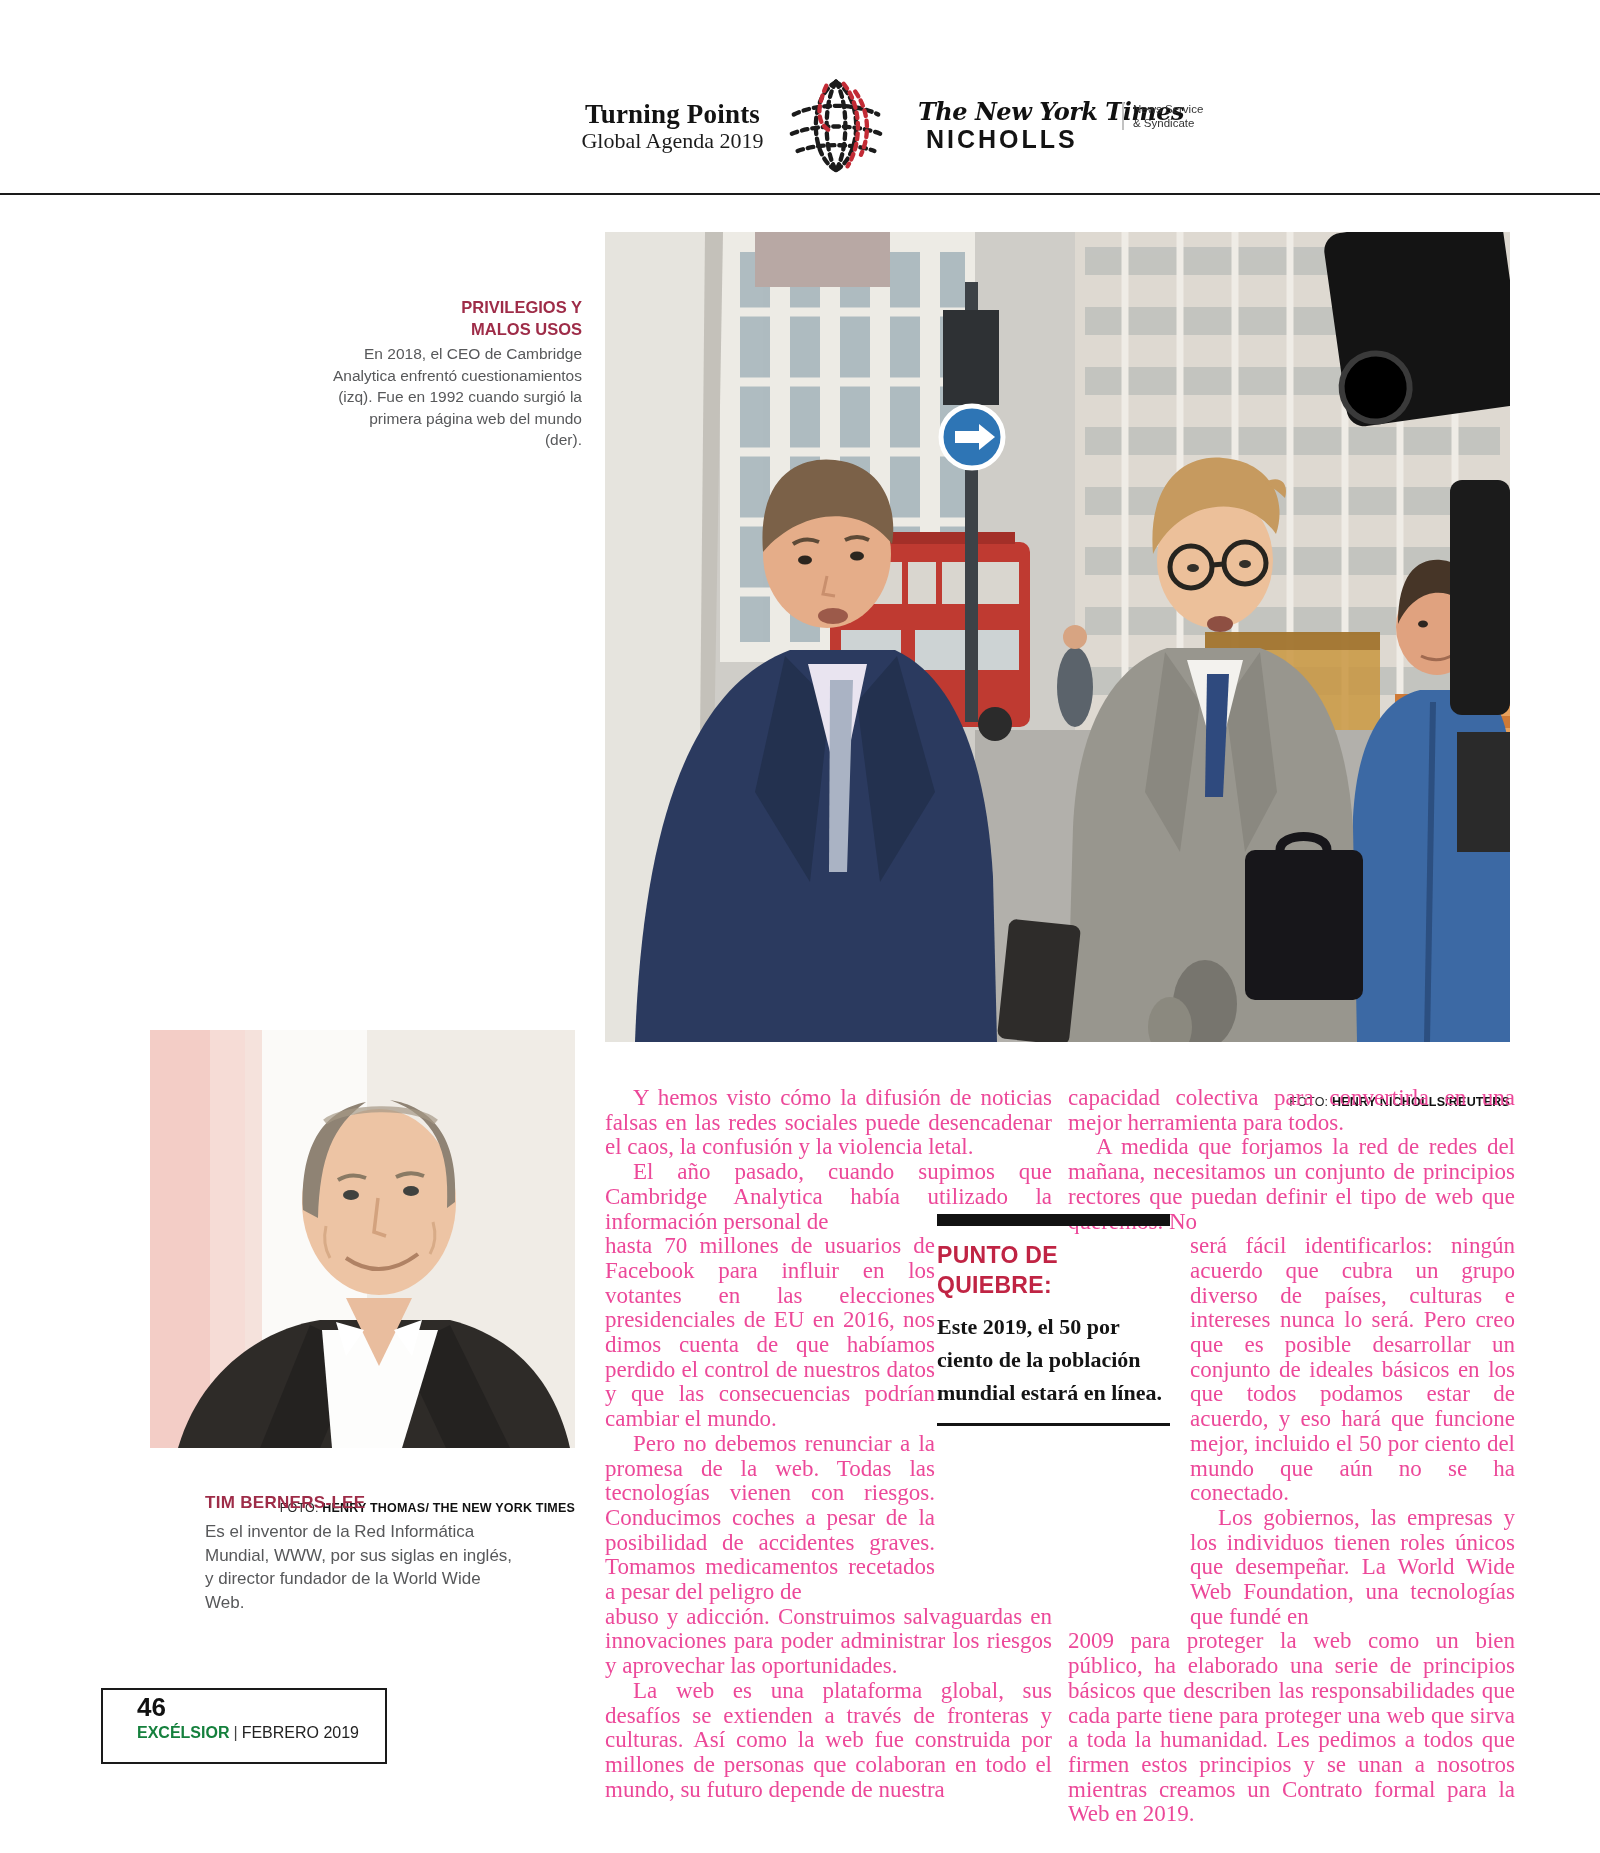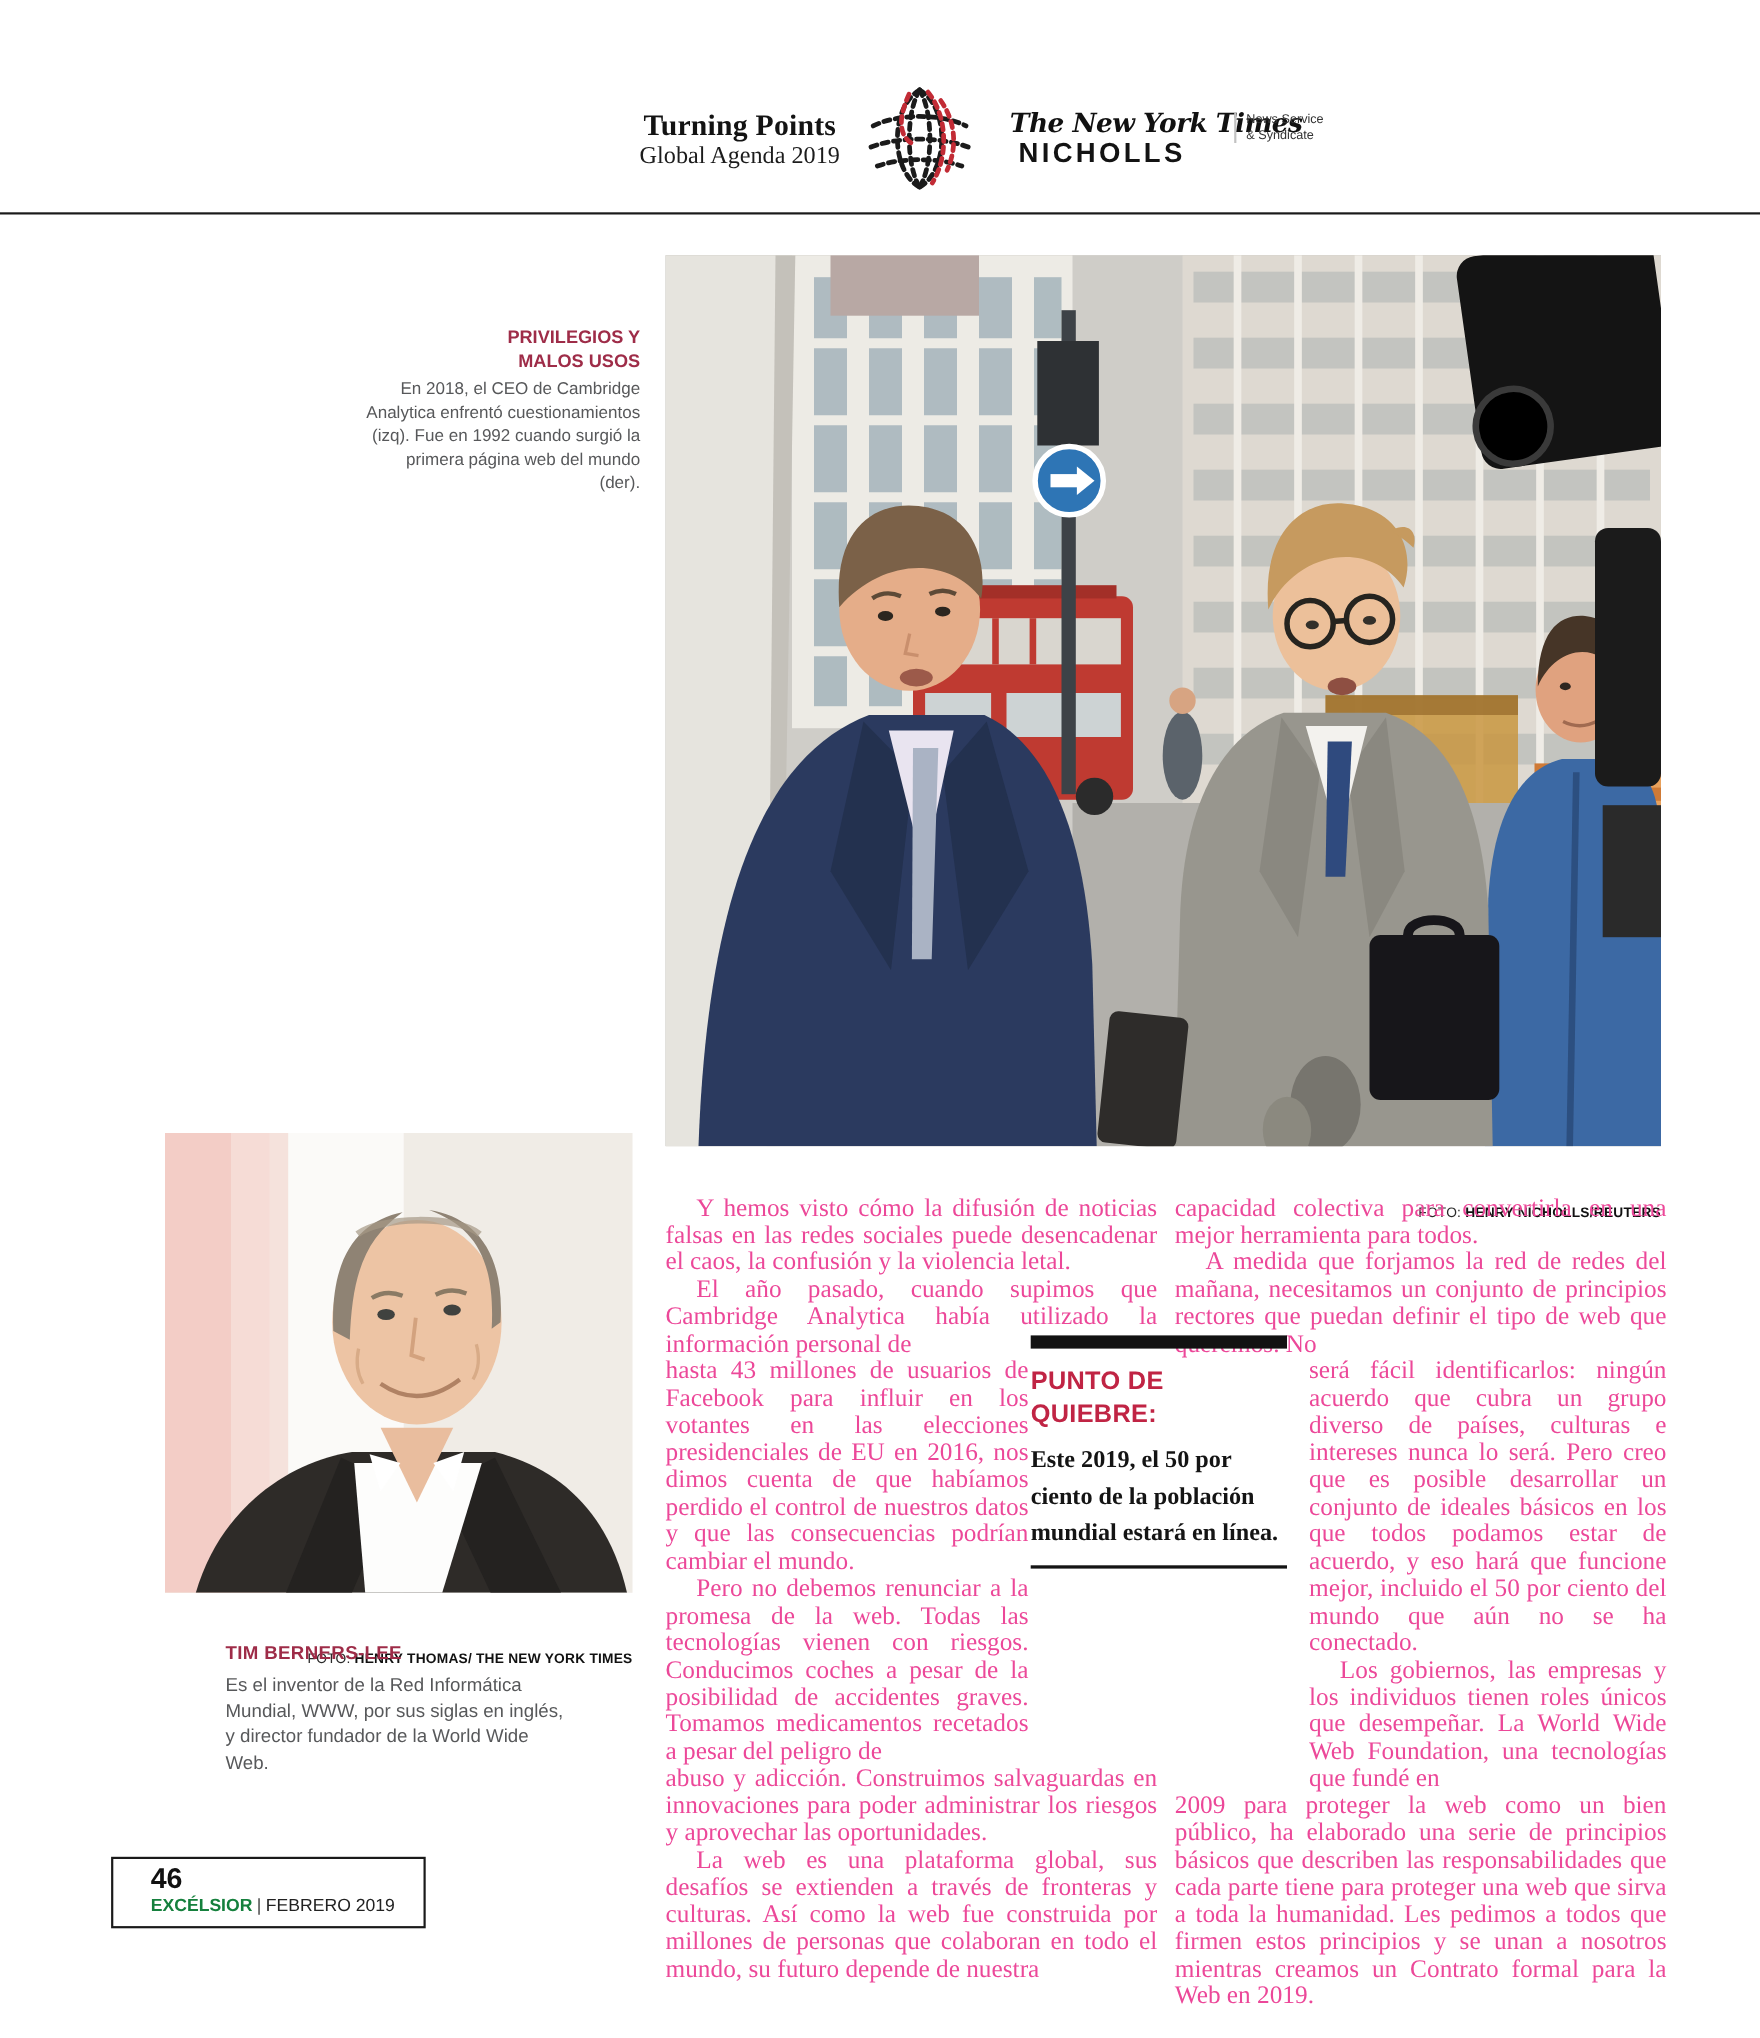--- a/index.html
+++ b/index.html
@@ -48,21 +48,21 @@
   .pq-kicker{margin-top:14px;font-weight:bold;font-size:23px;line-height:30px;color:#c02444;letter-spacing:.3px;}
   .pq-text{margin-top:10px;font-family:"Liberation Serif",serif;font-weight:bold;font-size:22px;line-height:33px;color:#141414;}
   .pq-rule{margin-top:14px;border-top:3px solid #141414;}
 
   
   .tbl-cap{left:205px;top:1492px;width:315px;}
   .tbl-title{font-weight:bold;font-size:17px;line-height:22px;color:#9e2c48;letter-spacing:.3px;}
   .tbl-body{margin-top:6px;font-size:17px;line-height:23.5px;color:#57585a;}
 
   
-  .folio{left:101px;top:1688px;width:286px;height:65px;border:2px solid #1a1a1a;box-sizing:border-box;padding:3px 0 0 34px;background:#fff;}
+  .folio{left:101px;top:1688px;width:286px;height:76px;border:2px solid #1a1a1a;box-sizing:border-box;padding:3px 0 0 34px;background:#fff;}
   .folio-num{font-weight:bold;font-size:26px;line-height:29px;color:#111;}
   .folio-line{font-size:16px;line-height:22px;color:#222;}
   .folio-pub{font-weight:bold;color:#15803d;}
   .folio-sep{color:#444;padding:0 4px;}
 </style>
 </head>
 <body>
 
 <div class="abs brand">
   <div class="brand-title">Turning Points</div>
@@ -251,21 +251,21 @@
 <div class="abs credit credit-main">
   <span>FOTO: </span><b>HENRY NICHOLLS/REUTERS</b>
 </div>
 
 <div class="abs col col-left">
   <div>
     <p class="ind">Y hemos visto cómo la difusión de noticias falsas en las redes sociales puede desencadenar el caos, la confusión y la violencia letal.</p>
     <p class="ind">El año pasado, cuando supimos que Cambridge Analytica había utilizado la información personal de</p>
   </div>
   <div class="blk-narrow-l">
-    <p>hasta 43 millones de usuarios de Facebook para influir en los votantes en las elecciones presidenciales de EU en 2016, nos dimos cuenta de que habíamos perdido el control de nuestros datos y que las consecuencias podrían cambiar el mundo.</p>
+    <p>hasta 70 millones de usuarios de Facebook para influir en los votantes en las elecciones presidenciales de EU en 2016, nos dimos cuenta de que habíamos perdido el control de nuestros datos y que las consecuencias podrían cambiar el mundo.</p>
     <p class="ind">Pero no debemos renunciar a la promesa de la web. Todas las tecnologías vienen con riesgos. Conducimos coches a pesar de la posibilidad de accidentes graves. Tomamos medicamentos recetados a pesar del peligro de</p>
   </div>
   <div>
     <p>abuso y adicción. Construimos salvaguardas en innovaciones para poder administrar los riesgos y aprovechar las oportunidades.</p>
     <p class="ind">La web es una plataforma global, sus desafíos se extienden a través de fronteras y culturas. Así como la web fue construida por millones de personas que colaboran en todo el mundo, su futuro depende de nuestra</p>
   </div>
 </div>
 
 <div class="abs col col-right">
   <div>

